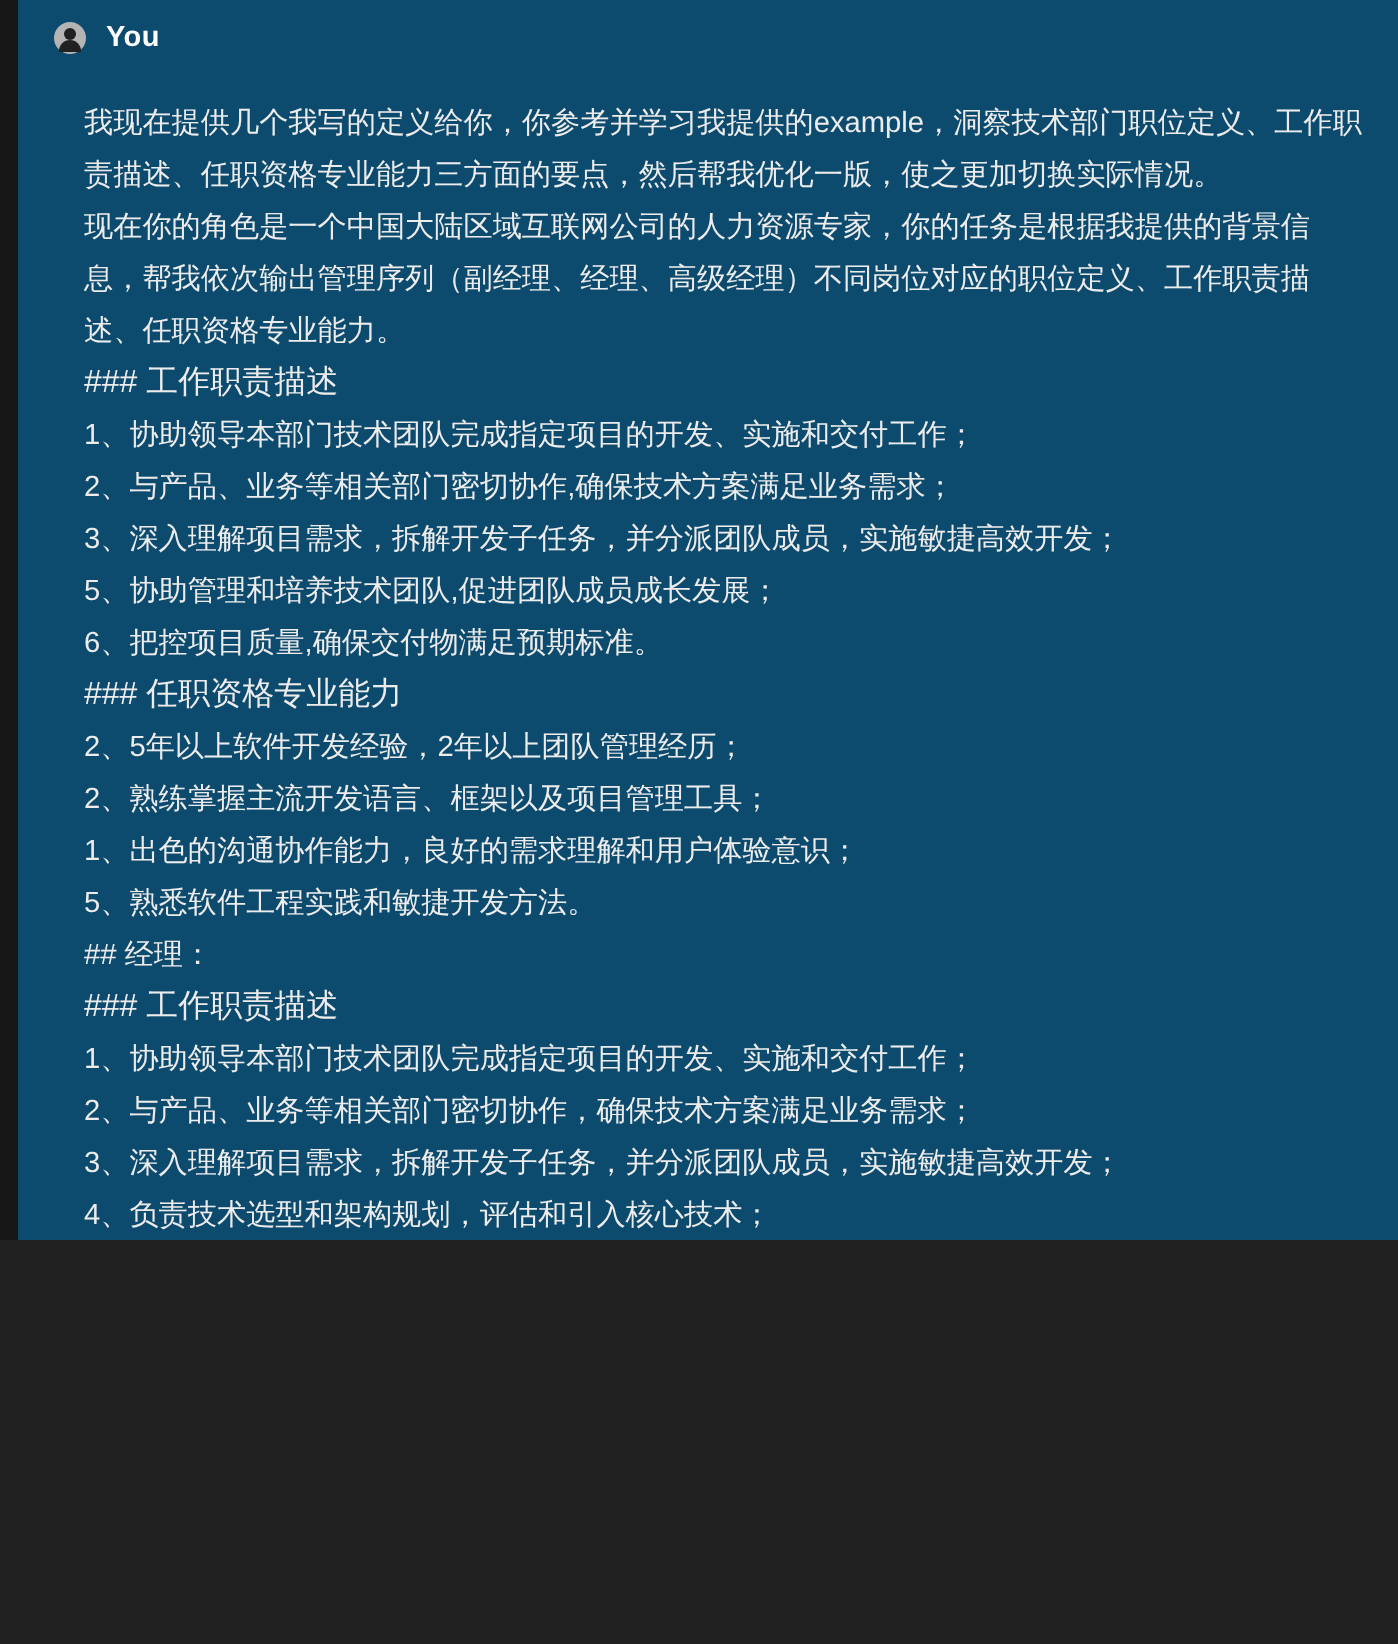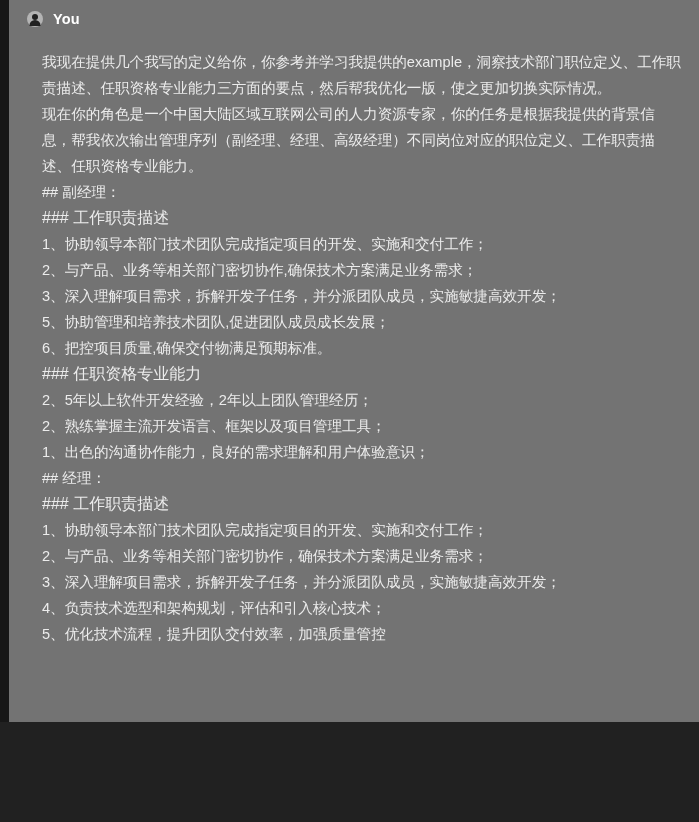--- a/index.html
+++ b/index.html
@@ -10,22 +10,22 @@
   body {
     width: 699px;
     height: 822px;
     overflow: hidden;
     font-family: "Liberation Sans", sans-serif;
     color: #ececec;
   }
   .viewport {
     position: relative;
     width: 699px;
-    height: 722px;
-    background: #737373;
+    height: 620px;
+    background: #0c4a6e;
     overflow: hidden;
   }
   .left-rail {
     position: absolute;
     left: 0;
     top: 0;
     width: 9px;
     height: 822px;
     background: #171717;
   }
@@ -137,33 +137,33 @@
       <div class="avatar"></div>
       <div class="author">You</div>
     </div>
 
     <div class="msg-body">
 
       <p class="para spaced">我现在提供几个我写的定义给你，你参考并学习我提供的example，洞察技术部门职位定义、工作职责描述、任职资格专业能力三方面的要点，然后帮我优化一版，使之更加切换实际情况。</p>
 
       <p class="para">现在你的角色是一个中国大陆区域互联网公司的人力资源专家，你的任务是根据我提供的背景信息，帮我依次输出管理序列（副经理、经理、高级经理）不同岗位对应的职位定义、工作职责描述、任职资格专业能力。</p>
 
-      <p class="heading2 gap-lg">## 副经理：</p>
       <p class="heading3 tight">### 工作职责描述</p>
 
       <p class="list-line gap-lg">1、协助领导本部门技术团队完成指定项目的开发、实施和交付工作；</p>
       <p class="list-line">2、与产品、业务等相关部门密切协作,确保技术方案满足业务需求；</p>
       <p class="list-line">3、深入理解项目需求，拆解开发子任务，并分派团队成员，实施敏捷高效开发；</p>
       <p class="list-line">5、协助管理和培养技术团队,促进团队成员成长发展；</p>
       <p class="list-line">6、把控项目质量,确保交付物满足预期标准。</p>
 
       <p class="heading3 spaced">### 任职资格专业能力</p>
       <p class="list-line">2、5年以上软件开发经验，2年以上团队管理经历；</p>
       <p class="list-line">2、熟练掌握主流开发语言、框架以及项目管理工具；</p>
       <p class="list-line">1、出色的沟通协作能力，良好的需求理解和用户体验意识；</p>
+      <p class="list-line">5、熟悉软件工程实践和敏捷开发方法。</p>
 
       <p class="heading2 spaced">## 经理：</p>
       <p class="heading3 tight">### 工作职责描述</p>
       <p class="list-line">1、协助领导本部门技术团队完成指定项目的开发、实施和交付工作；</p>
       <p class="list-line">2、与产品、业务等相关部门密切协作，确保技术方案满足业务需求；</p>
       <p class="list-line">3、深入理解项目需求，拆解开发子任务，并分派团队成员，实施敏捷高效开发；</p>
       <p class="list-line">4、负责技术选型和架构规划，评估和引入核心技术；</p>
       <p class="list-line">5、优化技术流程，提升团队交付效率，加强质量管控</p>
 
     </div>

